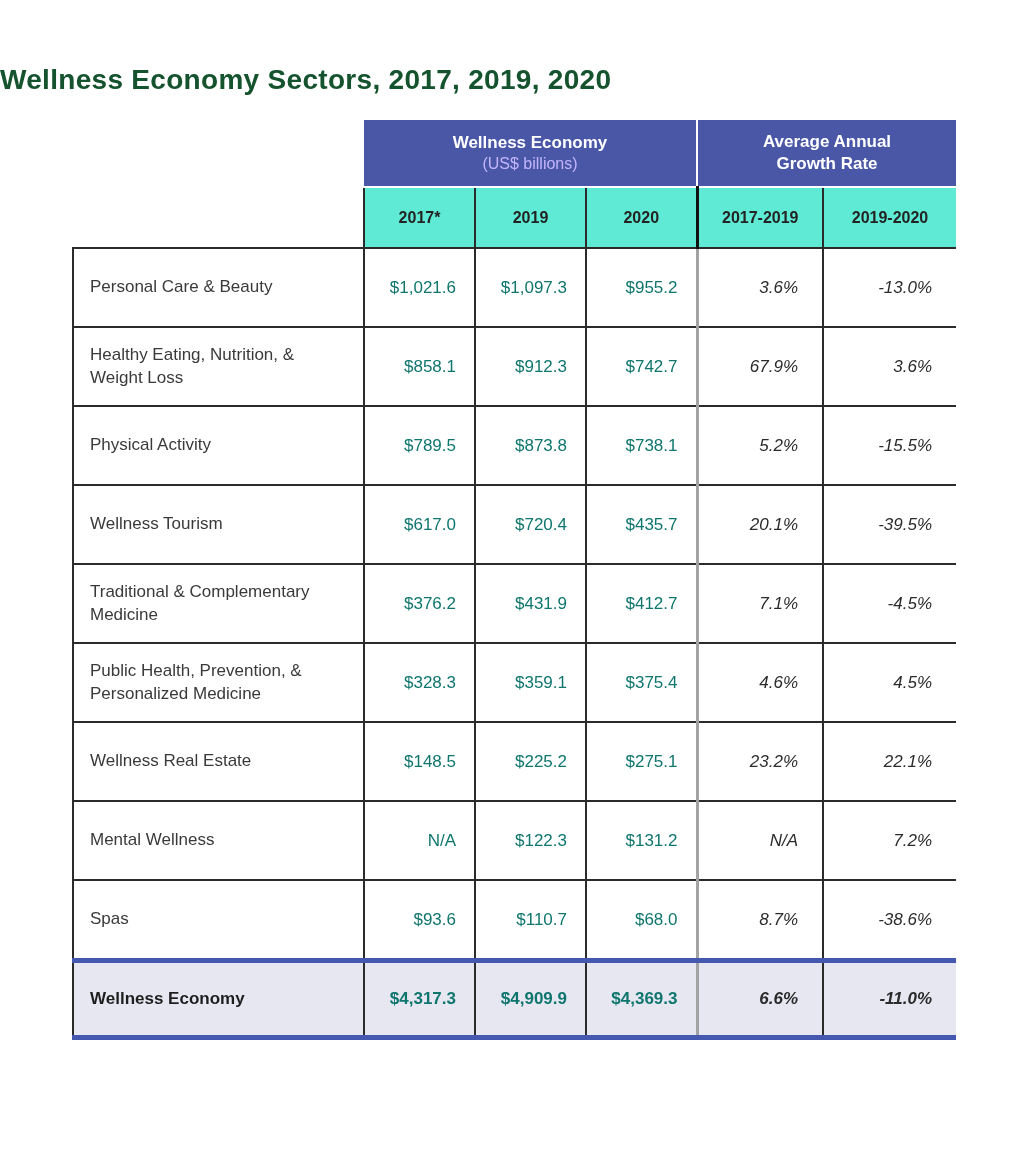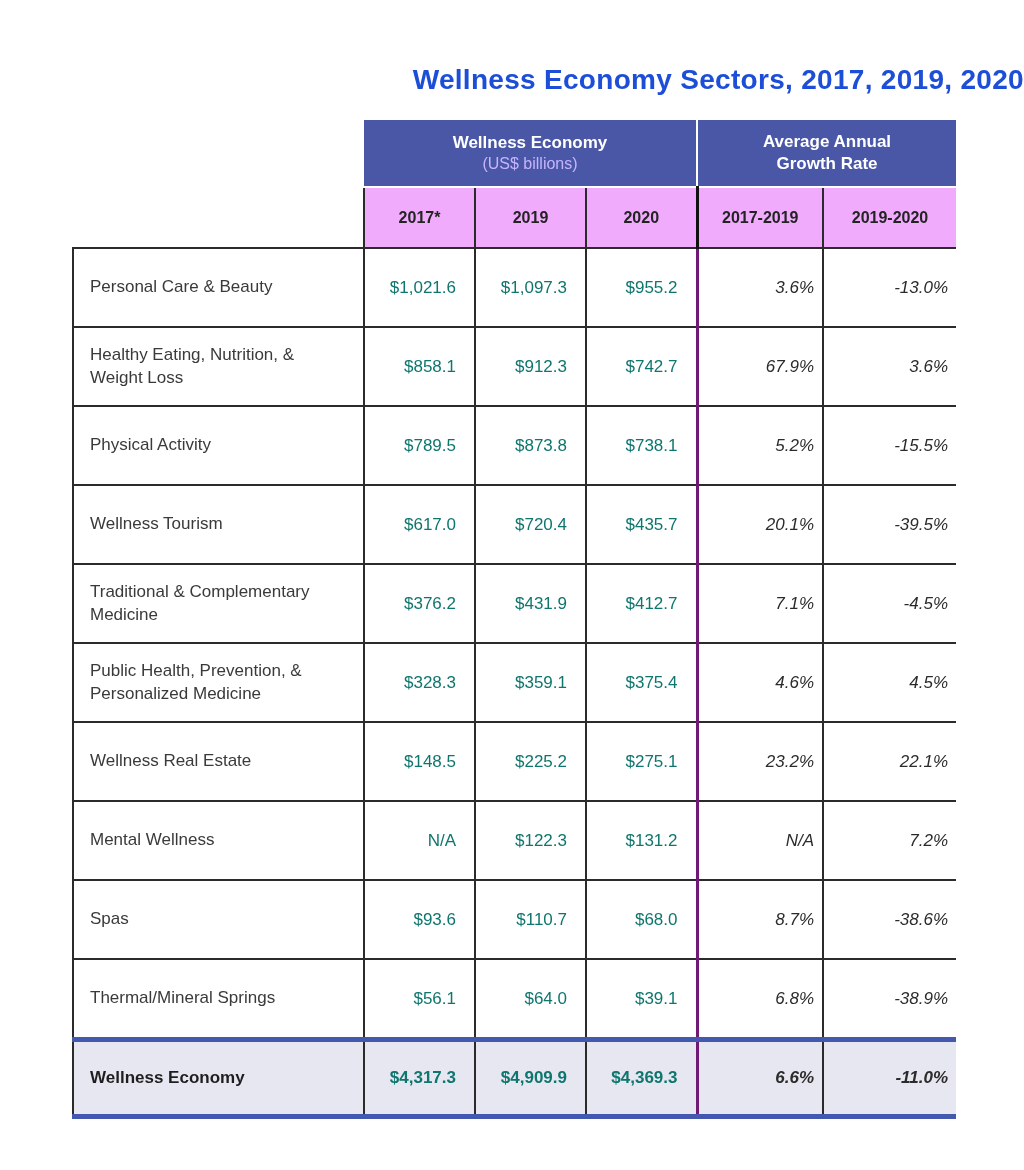--- a/index.html
+++ b/index.html
@@ -4,22 +4,22 @@
 <style>
   html, body { margin:0; padding:0; }
   body {
     width:1024px; height:1170px; background:#ffffff;
     font-family:"Liberation Sans", sans-serif;
     color:#333;
   }
   .page { padding-top:64px; }
 
   .page-title {
-    text-align:right; font-size:28px; font-weight:bold;
-    color:#1d4ed8; margin:0 0 24px 0; letter-spacing:0.3px;
+    text-align:left; font-size:28px; font-weight:bold;
+    color:#14532d; margin:0 0 24px 0; letter-spacing:0.3px;
   }
 
   table.wellness {
     border-collapse:collapse; table-layout:fixed;
     margin-left:72px; width:883px;
   }
   col.c1{width:291px} col.c2{width:111px} col.c3{width:111px}
   col.c4{width:111px} col.c5{width:126px} col.c6{width:133px}
 
   
@@ -28,35 +28,35 @@
     background:#4a57a7; color:#ffffff; text-align:center;
     height:64px; border-bottom:2px solid #ffffff; vertical-align:middle;
   }
   td.band-cell.first { border-right:2px solid #ffffff; }
   .band-title { font-size:17px; font-weight:bold; line-height:1.3; }
   .band-sub   { font-size:16px; color:#c4b5fd; line-height:1.2; }
 
   
   td.corner { border:none; background:transparent; }
   th.colhead {
-    background:#f0abfc; height:57px; text-align:center;
+    background:#5eead4; height:57px; text-align:center;
     font-weight:bold; font-size:16px; color:#232323;
     border-left:2px solid #2b2b2b; border-bottom:2px solid #2b2b2b;
   }
   th.colhead.thickleft { border-left:3px solid #111; }
 
   
   tr.data td { border-top:2px solid #2b2b2b; border-bottom:2px solid #2b2b2b; height:61px; font-size:17px; }
   td.c-sector {
     text-align:left; padding:8px 12px 8px 16px; line-height:1.35;
     border-left:2px solid #2b2b2b; border-right:2px solid #2b2b2b; color:#3a3a3a;
   }
   td.c-val { text-align:right; padding-right:18px; border-right:2px solid #2b2b2b; color:#0f766e; }
-  td.c-v3  { border-right:3px solid #701a75;padding-left:19px; }
-  td.c-g   { text-align:right; padding-right:8px; font-style:italic; border-right:2px solid #2b2b2b; color:#2b2b2b; }
+  td.c-v3  { border-right:3px solid #a3a3a3;padding-left:19px; }
+  td.c-g   { text-align:right; padding-right:24px; font-style:italic; border-right:2px solid #2b2b2b; color:#2b2b2b; }
   td.c-g2  { border-right:none; }
 
   
   tr.total td {
     background:#e7e7f2; font-weight:bold; height:56px; font-size:17px;
     border-top:5px solid #4358ae; border-bottom:5px solid #4358ae;
   }
   tr.total td.c-sector { color:#1e1e1e; }
 </style>
 </head>
@@ -172,28 +172,20 @@
       <tr class="data">
         <td class="c-sector">Spas</td>
         <td class="c-val">$93.6</td>
         <td class="c-val">$110.7</td>
         <td class="c-val c-v3">$68.0</td>
         <td class="c-g">8.7%</td>
         <td class="c-g c-g2">-38.6%</td>
       </tr>
 
 
-      <tr class="data">
-        <td class="c-sector">Thermal/Mineral Springs</td>
-        <td class="c-val">$56.1</td>
-        <td class="c-val">$64.0</td>
-        <td class="c-val c-v3">$39.1</td>
-        <td class="c-g">6.8%</td>
-        <td class="c-g c-g2">-38.9%</td>
-      </tr>
 
       <tr class="total">
         <td class="c-sector">Wellness Economy</td>
         <td class="c-val">$4,317.3</td>
         <td class="c-val">$4,909.9</td>
         <td class="c-val c-v3">$4,369.3</td>
         <td class="c-g">6.6%</td>
         <td class="c-g c-g2">-11.0%</td>
       </tr>
     </tbody>

